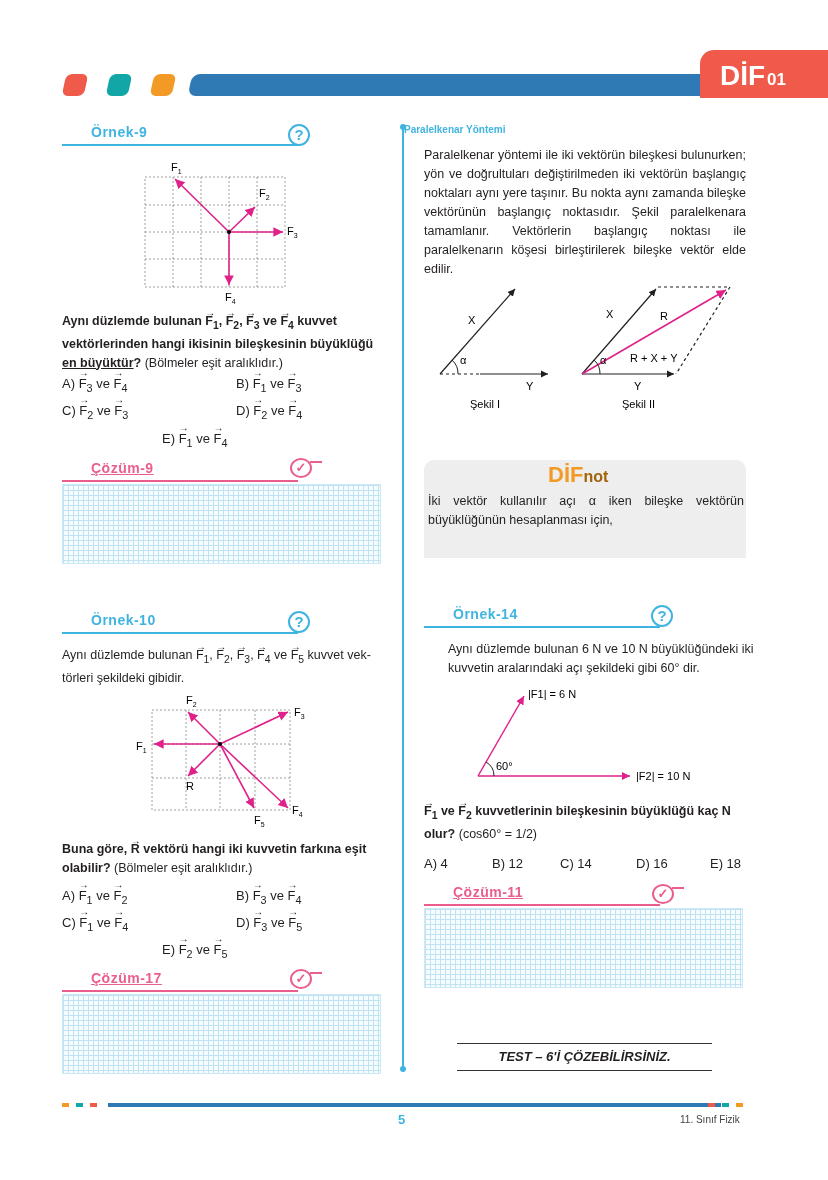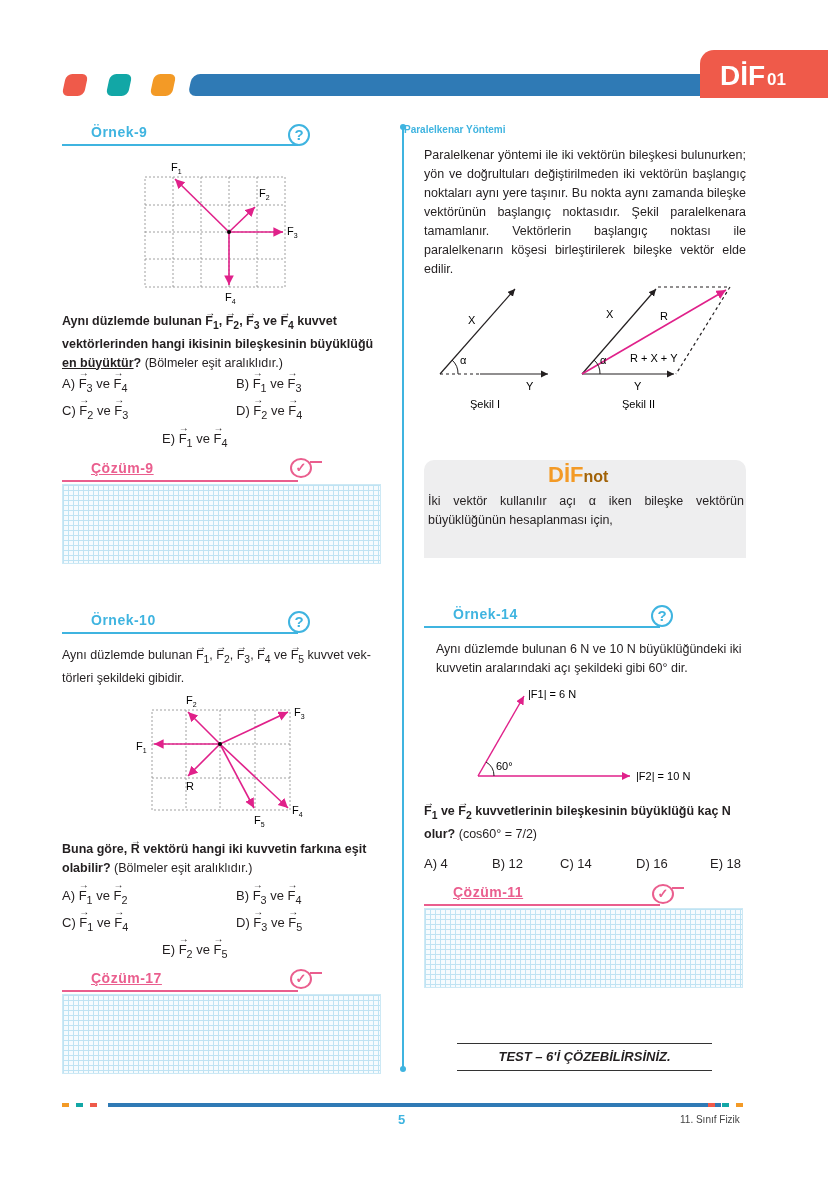--- a/index.html
+++ b/index.html
@@ -202,38 +202,38 @@
   <div class="difnot"><span class="d">DİF</span><span class="n">not</span></div>
   <div class="text" style="left:4px;top:32px;width:316px;text-align:justify">İki vektör kullanılır açı α iken bileşke vektörün büyüklüğünün hesaplanması için,</div>
 </div>
 
 <div class="sec-head" style="left:424px;top:598px;width:240px">
   <span class="sec-title blue">Örnek-14</span>
   <div class="sec-line bline" style="width:236px"></div>
 </div>
 <div class="q-icon" style="left:651px;top:605px">?</div>
 
-<div class="text" style="left:436px;top:640px;width:322px">Aynı düzlemde bulunan 6 N ve 10 N büyüklüğündeki iki kuvvetin aralarındaki açı şekildeki gibi 60° dir.</div>
+<div class="text" style="left:448px;top:640px;width:322px">Aynı düzlemde bulunan 6 N ve 10 N büyüklüğündeki iki kuvvetin aralarındaki açı şekildeki gibi 60° dir.</div>
 
 <svg class="abs" style="left:470px;top:684px" width="240" height="100">
   <g stroke="#e0218a" stroke-width="1.4">
     <line x1="8" y1="92" x2="54" y2="12" marker-end="url(#ah)"></line>
     <line x1="8" y1="92" x2="160" y2="92" marker-end="url(#ah)"></line>
   </g>
   <path d="M24,92 A16,16 0 0 0 16,78" fill="none" stroke="#231f20"></path>
   <g font-size="11">
     <text x="58" y="14">|F1| = 6 N</text>
     <text x="26" y="86">60°</text>
     <text x="166" y="96">|F2| = 10 N</text>
   </g>
 </svg>
 
 <div class="text" style="left:424px;top:802px;width:322px">
   <span class="bold"><span class="vec">F</span><sub>1</sub> <span>ve</span> <span class="vec">F</span><sub>2</sub> <span>kuvvetlerinin bileşkesinin büyüklüğü kaç N</span><br><span>olur?</span></span>
-  <span>(cos60° = 7/2)</span>
+  <span>(cos60° = 1/2)</span>
 </div>
 
 <div class="opt" style="left:424px;top:856px">A) 4</div>
 <div class="opt" style="left:492px;top:856px">B) 12</div>
 <div class="opt" style="left:560px;top:856px">C) 14</div>
 <div class="opt" style="left:636px;top:856px">D) 16</div>
 <div class="opt" style="left:710px;top:856px">E) 18</div>
 
 <div class="sec-head" style="left:424px;top:876px;width:250px">
   <span class="sec-title pink">Çözüm-11</span>

